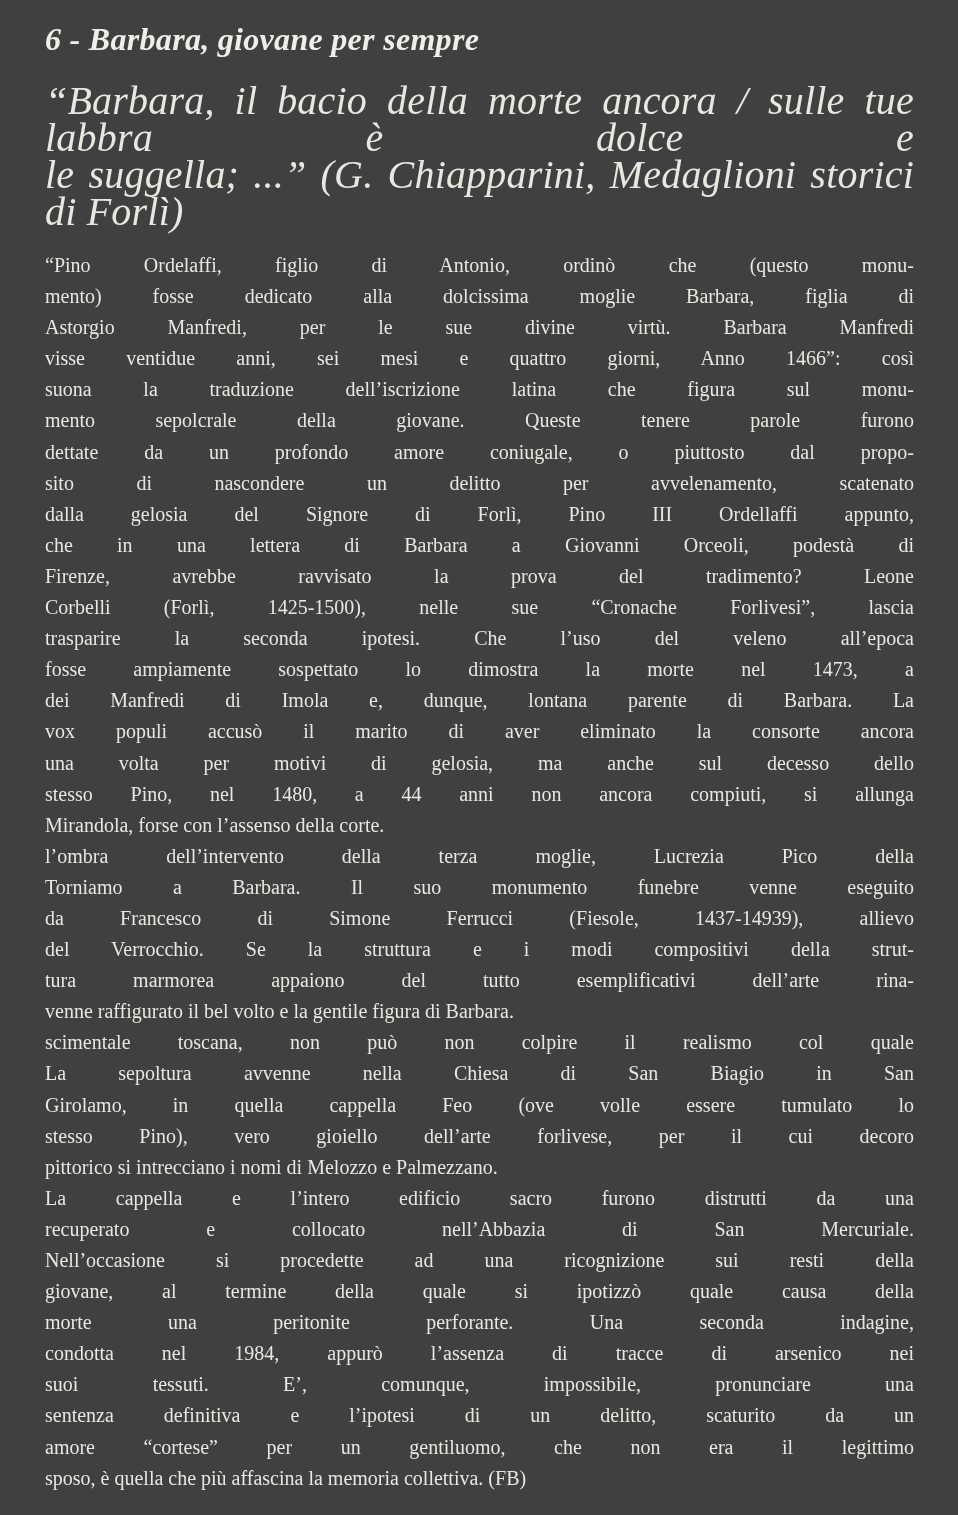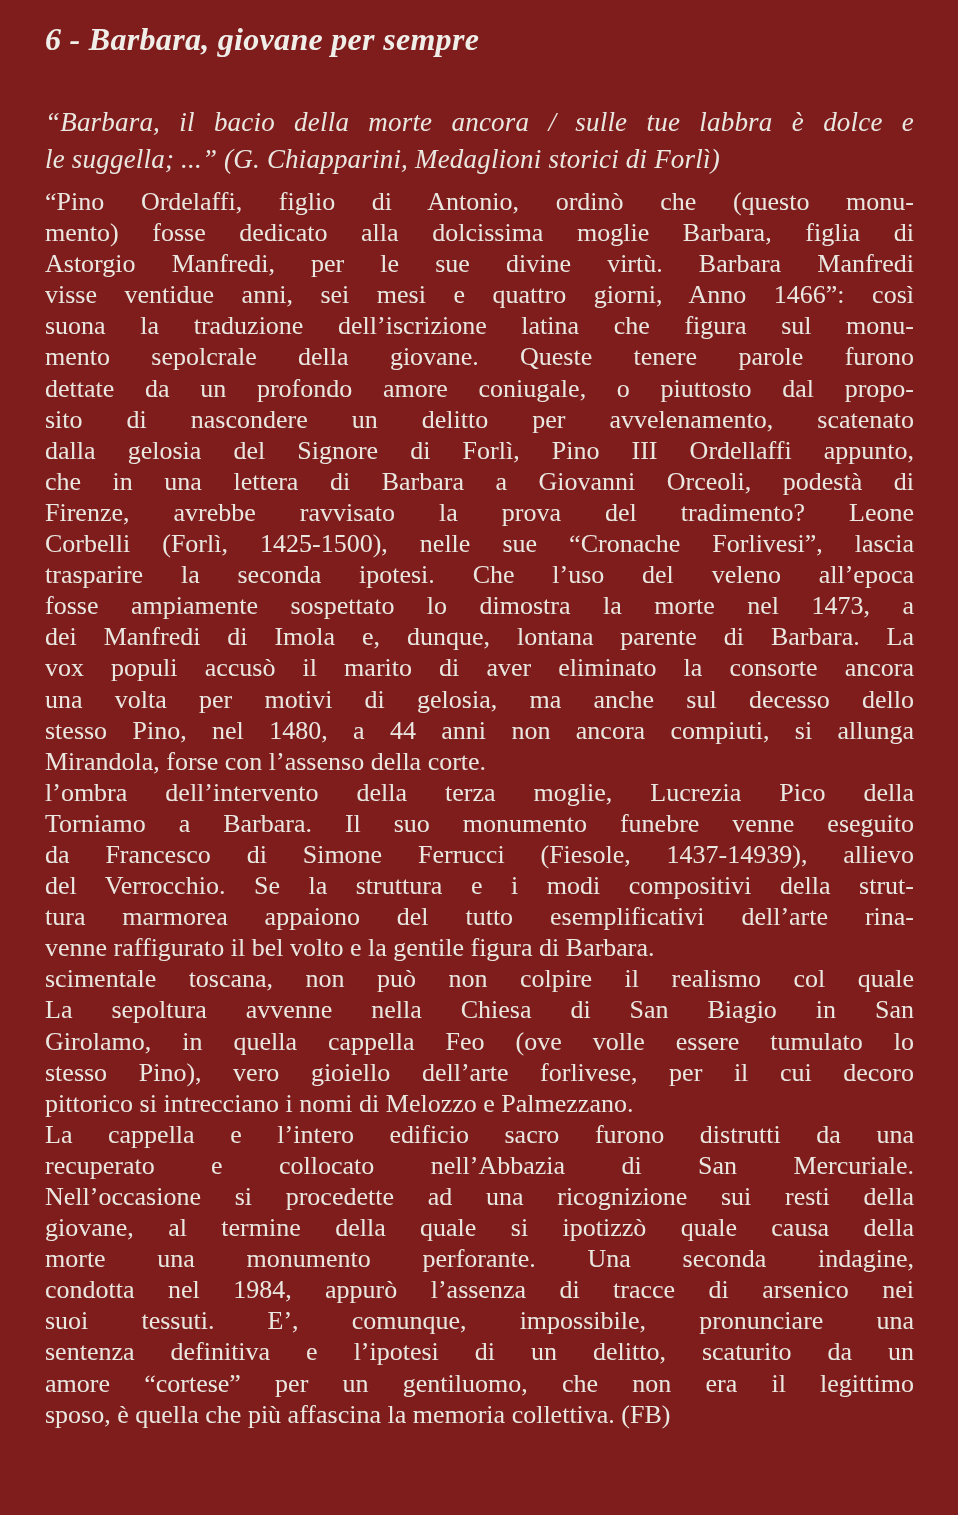--- a/index.html
+++ b/index.html
@@ -25,47 +25,47 @@
   .title {
     font-size: 32px;
     line-height: 42px;
     font-style: italic;
     font-weight: 700;
     margin: 0;
     letter-spacing: 0.3px;
     color: #efeee8;
   }
   .quote {
-    margin-top: 44px;
+    margin-top: 22px;
     font-style: italic;
-    font-size: 27px;
+    font-size: 40px;
     line-height: 37px;
     letter-spacing: 0.2px;
   }
   .bodytext {
-    margin-top: 8px;
-    font-size: 26px;
+    margin-top: 20px;
+    font-size: 20px;
     line-height: 31.1px;
   }
   .paragraph {
     margin: 0;
   }
   .line {
     text-align: justify;
     text-align-last: justify;
   }
   .line.last {
     text-align: justify;
     text-align-last: left;
   }
 </style>
 </head>
 <body>
 
-<div class="page" style="background: #7f1d1d; color: rgb(233, 231, 224);">
+<div class="page" style="background: #404040; color: rgb(233, 231, 224);">
   <h1 class="title">6 - Barbara, giovane per sempre</h1>
 
   <div class="quote">
       <div class="line">“Barbara, il bacio della morte ancora / sulle tue labbra è dolce e</div>
       <div class="line last">le suggella; ...” (G. Chiapparini, Medaglioni storici di Forlì)</div>
     </div>
 
   <div class="bodytext">
       <div class="paragraph">
         <div class="line">“Pino Ordelaffi, figlio di Antonio, ordinò che (questo monu-</div>
@@ -101,21 +101,21 @@
         <div class="line">La sepoltura avvenne nella Chiesa di San Biagio in San</div>
         <div class="line">Girolamo, in quella cappella Feo (ove volle essere tumulato lo</div>
         <div class="line">stesso Pino), vero gioiello dell’arte forlivese, per il cui decoro</div>
         <div class="line last">pittorico si intrecciano i nomi di Melozzo e Palmezzano.</div>
       </div>
       <div class="paragraph">
         <div class="line">La cappella e l’intero edificio sacro furono distrutti da una</div>
         <div class="line">recuperato e collocato nell’Abbazia di San Mercuriale.</div>
         <div class="line">Nell’occasione si procedette ad una ricognizione sui resti della</div>
         <div class="line">giovane, al termine della quale si ipotizzò quale causa della</div>
-        <div class="line">morte una monumento perforante. Una seconda indagine,</div>
+        <div class="line">morte una peritonite perforante. Una seconda indagine,</div>
         <div class="line">condotta nel 1984, appurò l’assenza di tracce di arsenico nei</div>
         <div class="line">suoi tessuti. E’, comunque, impossibile, pronunciare una</div>
         <div class="line">sentenza definitiva e l’ipotesi di un delitto, scaturito da un</div>
         <div class="line">amore “cortese” per un gentiluomo, che non era il legittimo</div>
         <div class="line last">sposo, è quella che più affascina la memoria collettiva. (FB)</div>
       </div>
     </div>
 </div>
 
 </body></html>

